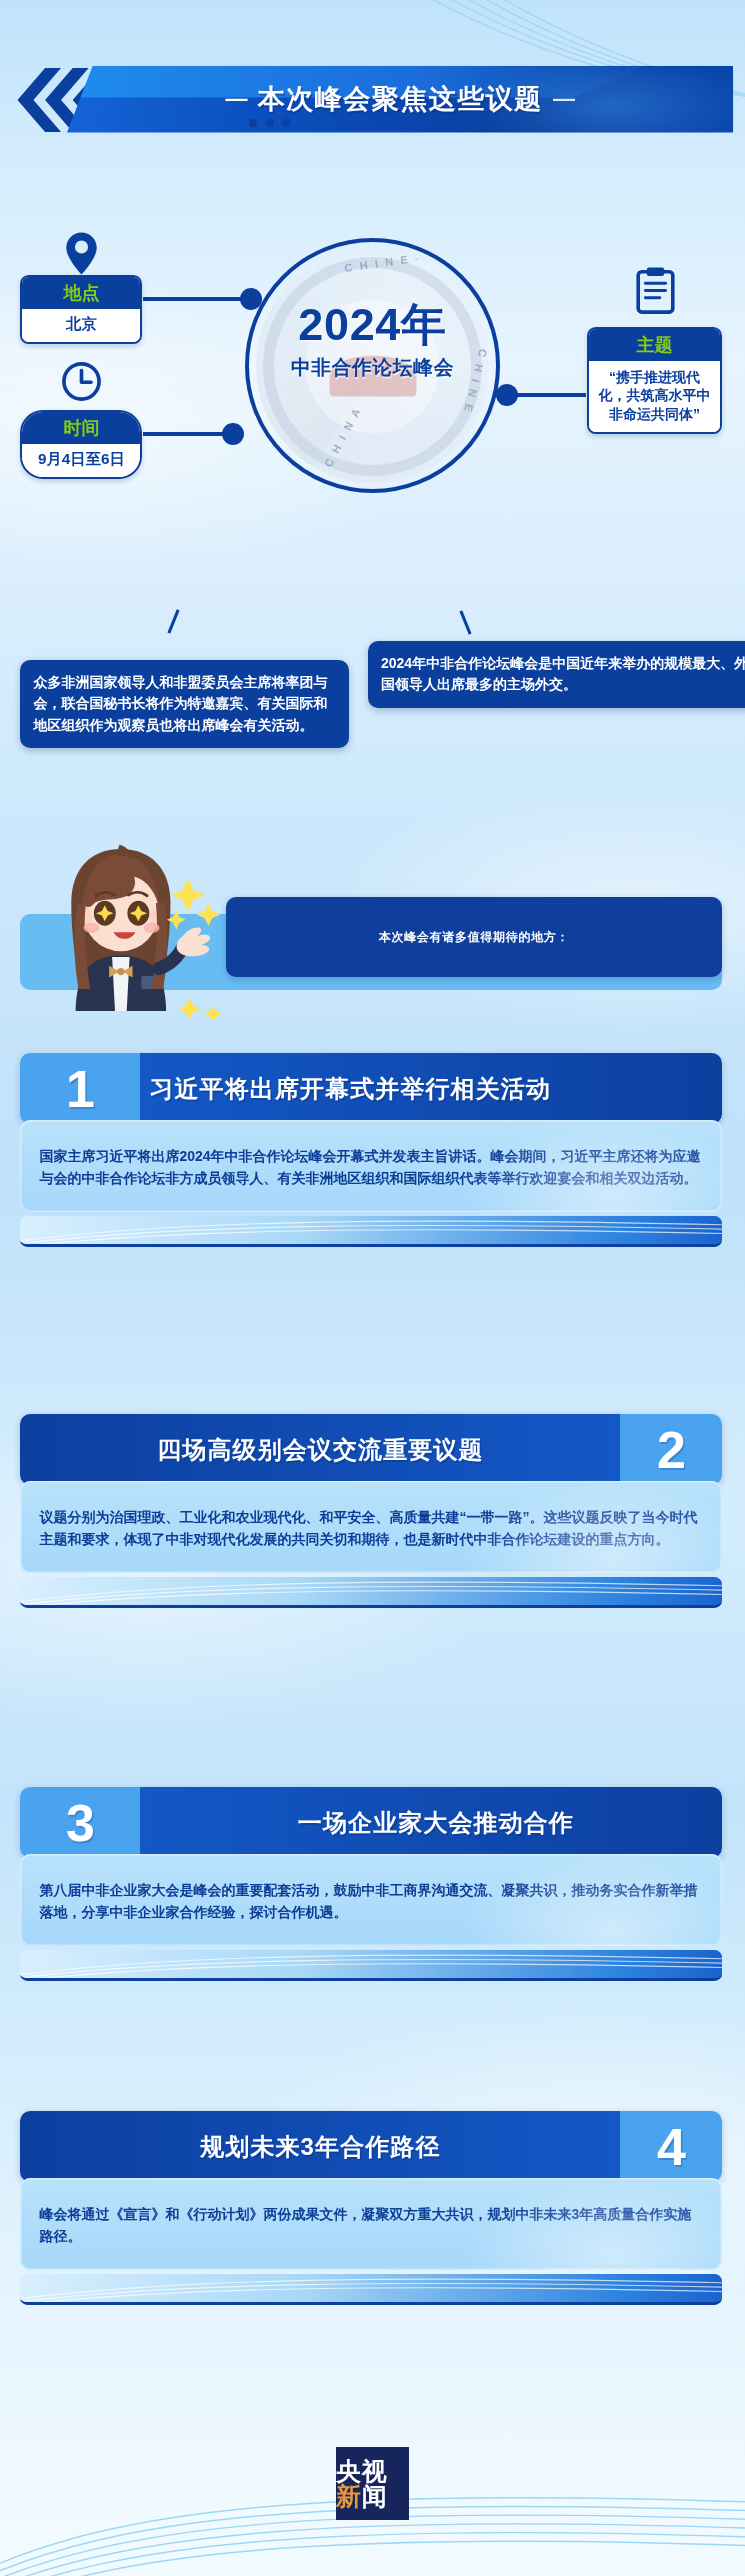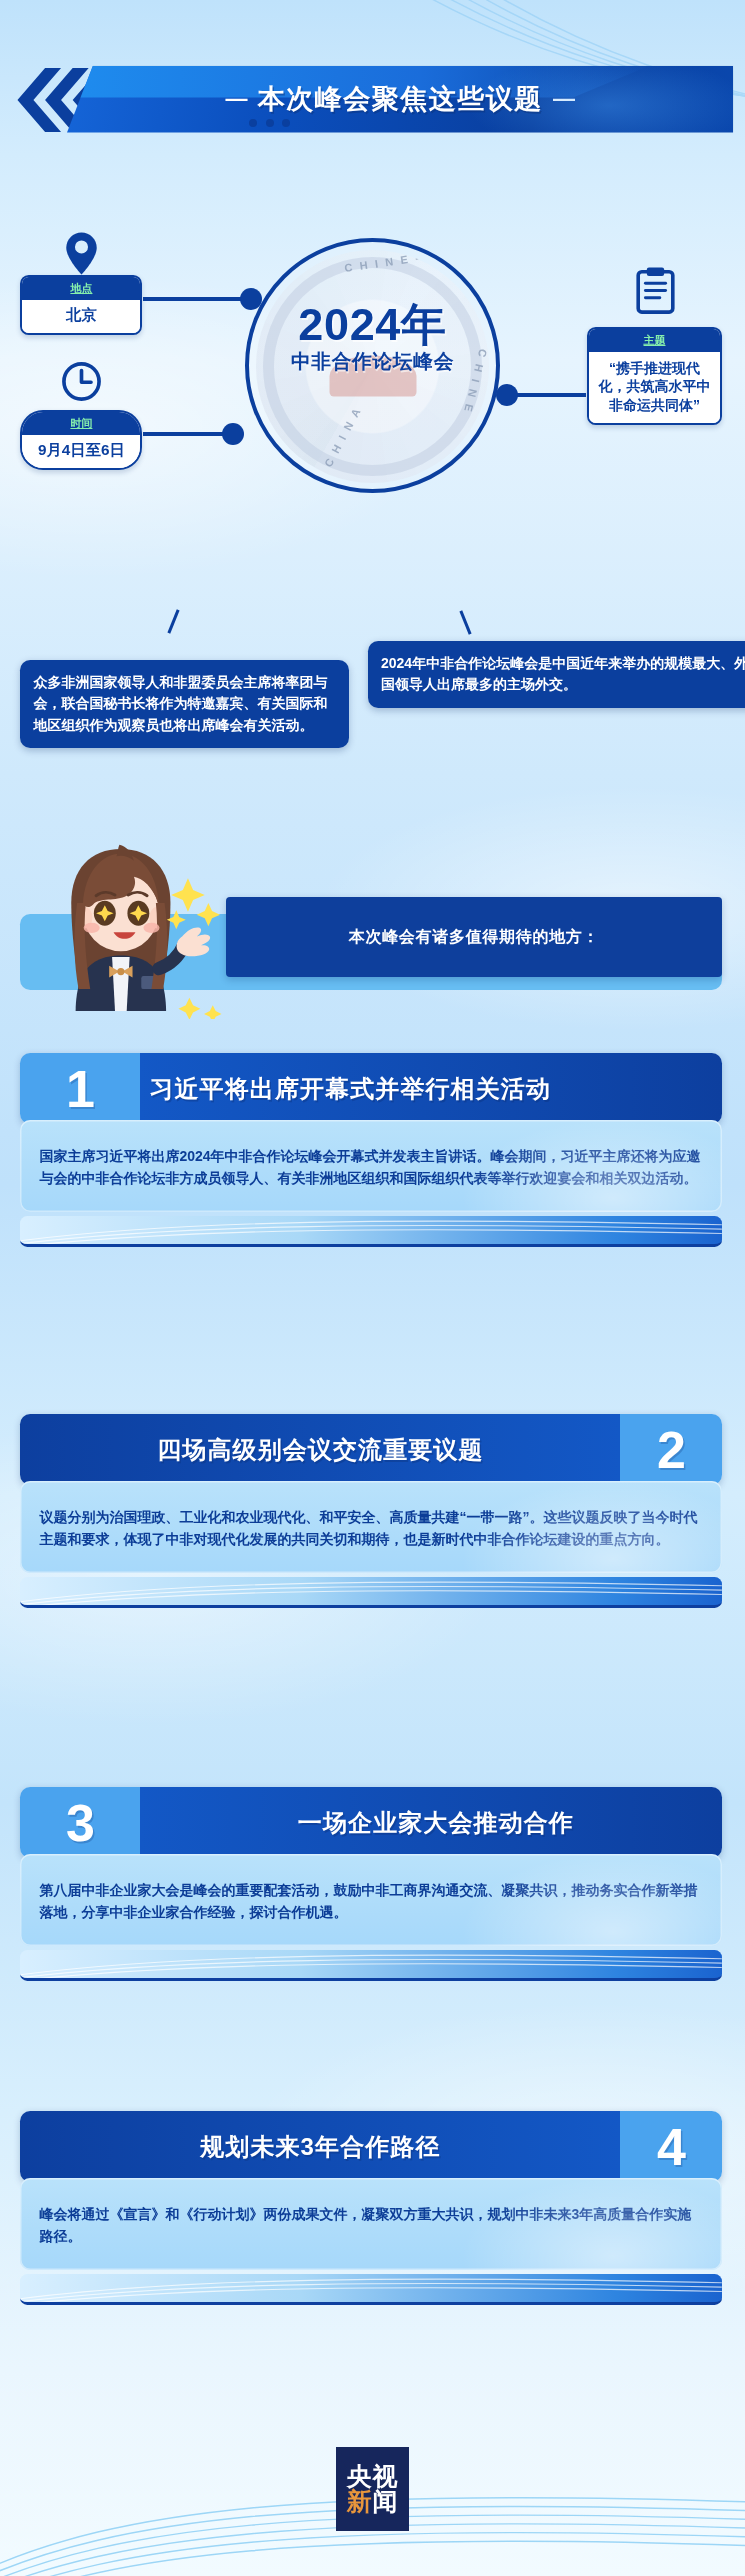--- a/index.html
+++ b/index.html
@@ -101,21 +101,21 @@
   }
   .circle-title{
     position:absolute; left:245px; top:84px; width:255px;
     text-align:center; z-index:4;
   }
   .circle-year{
     font-size:45px; font-weight:700; color:#0b3f9e; line-height:1;
     letter-spacing:0.7px; text-shadow:1.5px 1.5px 0 rgba(255,255,255,.65);
   }
   .circle-sub{
-    margin-top:1px; font-size:19.7px; font-weight:700; color:#0b3f9e;
+    margin-top:7px; font-size:19.7px; font-weight:700; color:#0b3f9e;
     letter-spacing:0.7px; text-shadow:0.7px 1.5px 0 rgba(255,255,255,.6);font-family:Liberation Serif, serif;
   }
   .node{
     position:absolute; width:22px; height:22px; border-radius:50%;
     background:#0b3f9e; z-index:5;
   }
   .node.n-tl{ left:240px; top:70px; }
   .node.n-bl{ left:222px; top:205px; }
   .node.n-r { left:496px; top:166px; }
   .link{
@@ -124,22 +124,22 @@
   .link.l-loc { left:143px; top:79px; width:105px; }
   .link.l-time{ left:143px; top:214px; width:89px; }
   .link.l-theme{ left:510px; top:175px; width:76px; }
 
   .info-card{
     position:absolute; width:122px; border-radius:8.7px;
     background:#ffffff; box-shadow:0 2.2px 5.8px rgba(10,50,110,.18);
     overflow:hidden; border:2.2px solid #0b3f9e;
   }
   .info-card .ic-head{
-    background:#0b3f9e; color:#86efac; font-size:11px; font-weight:700;
-    text-align:center; padding:3.6px 0 4.4px;text-decoration:underline;
+    background:#0b3f9e; color:#84cc16; font-size:18px; font-weight:700;
+    text-align:center; padding:3.6px 0 4.4px;
   }
   .info-card .ic-body{
     color:#0b3f9e; font-size:15.3px; font-weight:700;
     text-align:center; padding:5.1px 2.9px 6.6px; background:#fff;
   }
   .card-loc { left:20.4px; top:57px; }
   .card-time{ left:20.4px; top:192px;border-radius:23px; }
   .card-theme{ left:587px; top:109px; width:135px; }
   .card-theme .ic-body{ font-size:14px; line-height:1.32; padding:6.6px 7.3px 8.7px; }
 
@@ -161,23 +161,23 @@
     position:absolute; width:2.9px; height:25px; background:#0b3f9e; transform:rotate(22deg);
   }
 
   
   .mascot-band{
     position:absolute; left:20.4px; top:914px; width:702px; height:76px;
     background:#67bdf2; border-radius:10.2px;
   }
   .mascot-dark{
     position:absolute; left:226px; top:897px; width:496px; height:80px;
-    background:#0e3f9c; border-radius:4px;
+    background:#0e3f9c; border-radius:10px;
     display:flex; align-items:center; justify-content:center;
-    color:#fff; font-size:16px; font-weight:700; letter-spacing:0.7px;
+    color:#fff; font-size:12px; font-weight:700; letter-spacing:0.7px;
     box-shadow:0 2.9px 7.3px rgba(8,40,100,.22);
   }
   .mascot{ position:absolute; left:26px; top:833px; width:197px; height:186px; }
 
   
   .sect{ position:absolute; left:20.4px; width:702px; }
   .sect-head{
     position:relative; height:71px; border-radius:10.2px; overflow:hidden;
     box-shadow:0 2.9px 7.3px rgba(8,40,100,.22);
     display:flex; align-items:center;
@@ -215,23 +215,23 @@
   }
   .sect-foot{
     position:relative; height:31px; margin-top:4.4px; border-radius:7.3px; overflow:hidden;
     background:linear-gradient(90deg,#d8efff,#a9d8f7 40%,#2e84e0 85%,#1a63cf 100%);
     border-bottom:3.6px solid #0d3f9f;
   }
   .sect-foot svg{ position:absolute; inset:0; }
 
   
   .footer-logo{
-    position:absolute; left:336px; top:2447px; width:73px; height:84px;
+    position:absolute; left:336px; top:2447px; width:73px; height:73px;
     background:#16265c; display:flex; flex-direction:column;
-    align-items:center; justify-content:center; line-height:1;
+    align-items:flex-start; justify-content:center; line-height:1;
   }
   .fl-row{ font-size:25px; font-weight:700; color:#ffffff; letter-spacing:0.7px; }
   .fl-row .org{ color:#e8963c; }
 
   .footer-waves{ position:absolute; left:0; top:2460px; width:745px; height:116px; }
 </style>
 </head>
 <body>
 
 <div class="page">

